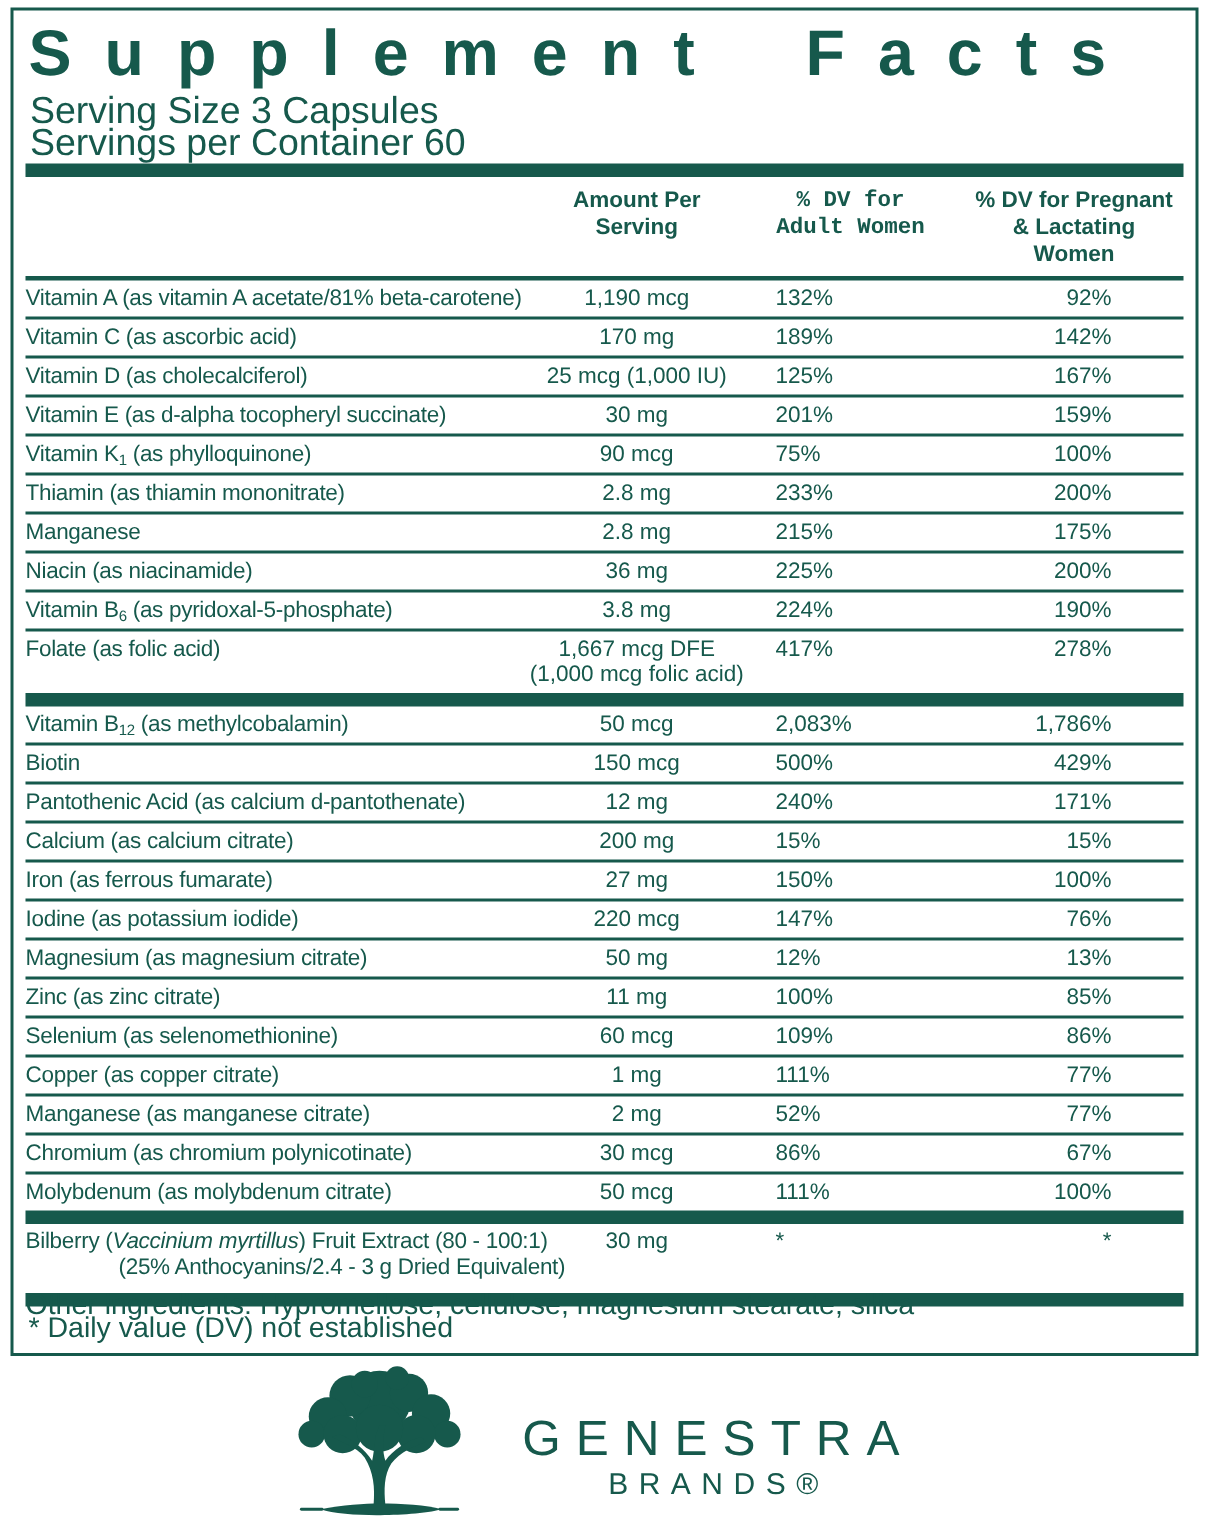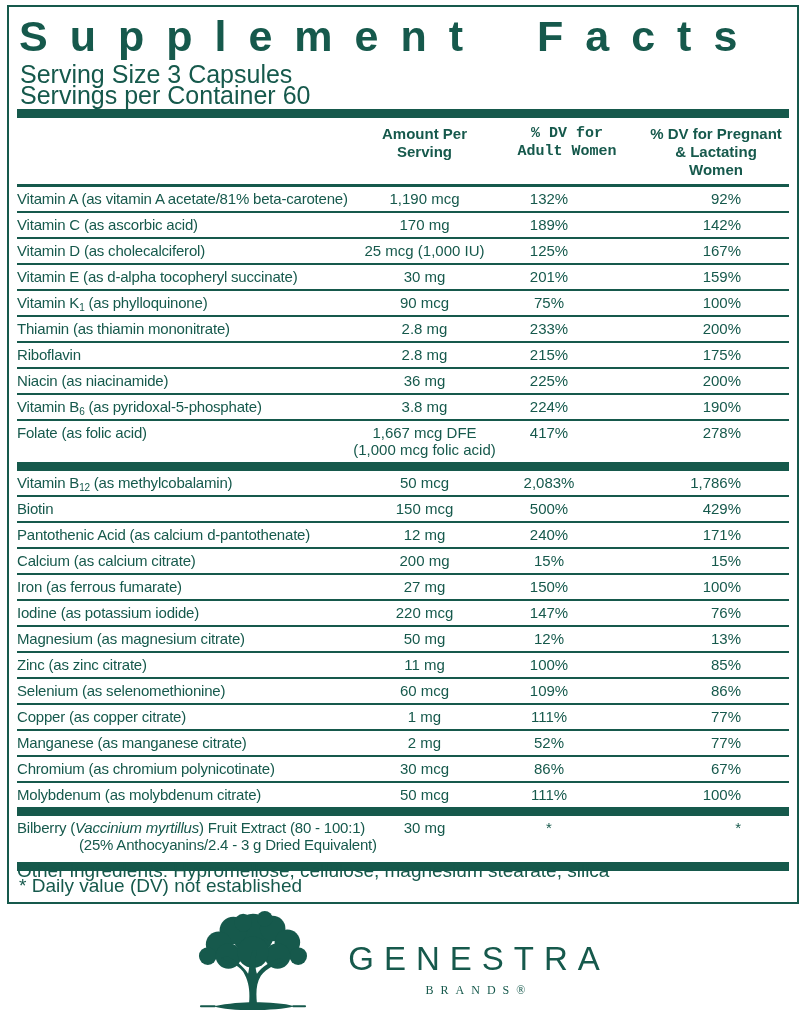--- a/index.html
+++ b/index.html
@@ -46,21 +46,21 @@
     padding:3px 0 4px 0;
     border-top:2px solid var(--teal);
     align-items:flex-start;
   }
   .row.first, .row.after-bar { border-top:none; }
   .cell-name { text-align:left; white-space:nowrap; letter-spacing:-0.2px; }
   .cell-name .line2 { padding-left:62px; white-space:nowrap; }
   .cell-name sub { font-size:10px; vertical-align:-3px; line-height:0; }
   .cell-name .ital { font-style:italic; }
   .cell-amount { text-align:center; white-space:nowrap; }
-  .cell-dv1 { text-align:center; padding-right:66px; }
+  .cell-dv1 { text-align:left; padding-right:66px; }
   .cell-dv2 { text-align:right; padding-right:44px; }
   .row.tall { padding-bottom:9px; }
 
   .footnote-row {
     font-size:19px; line-height:18px;
     padding:6px 0 7px 2px;
   }
 
   .other-ingredients {
     position:absolute; left:17px; top:860px;
@@ -70,22 +70,22 @@
   .brand-block {
     position:absolute; left:0; top:905px; width:804px;
     display:flex; justify-content:center; align-items:center; gap:36px;
   }
   .brand-text { text-align:center; padding-top:18px; }
   .brand-name {
     font-size:33px; line-height:34px; font-weight:400;
     letter-spacing:10px; white-space:nowrap;
   }
   .brand-sub {
-    font-size:12px; line-height:18px; letter-spacing:7px;
-    margin-top:5px; white-space:nowrap;font-family:Liberation Serif, serif;
+    font-size:20px; line-height:18px; letter-spacing:7px;
+    margin-top:5px; white-space:nowrap;
   }
   .tree-logo svg { display:block; }
 </style>
 </head>
 <body style="--teal: #16594C; --bg: #FFFFFF;">
 
 <div class="facts-box">
   <div class="panel-title">Supplement Facts</div>
   <div class="serving-line">Serving Size 3 Capsules</div>
   <div class="serving-line">Servings per Container 60</div>
@@ -151,21 +151,21 @@
       </div>
       <div class="grid-cols row">
         <div class="cell-name"><span><span>Thiamin (as thiamin mononitrate)</span></span></div>
         <div class="cell-amount">
           <div>2.8 mg</div>
         </div>
         <div class="cell-dv1">233%</div>
         <div class="cell-dv2">200%</div>
       </div>
       <div class="grid-cols row">
-        <div class="cell-name"><span><span>Riboflavin</span></span></div>
+        <div class="cell-name"><span><span>Manganese</span></span></div>
         <div class="cell-amount">
           <div>2.8 mg</div>
         </div>
         <div class="cell-dv1">215%</div>
         <div class="cell-dv2">175%</div>
       </div>
       <div class="grid-cols row">
         <div class="cell-name"><span><span>Niacin (as niacinamide)</span></span></div>
         <div class="cell-amount">
           <div>36 mg</div>

